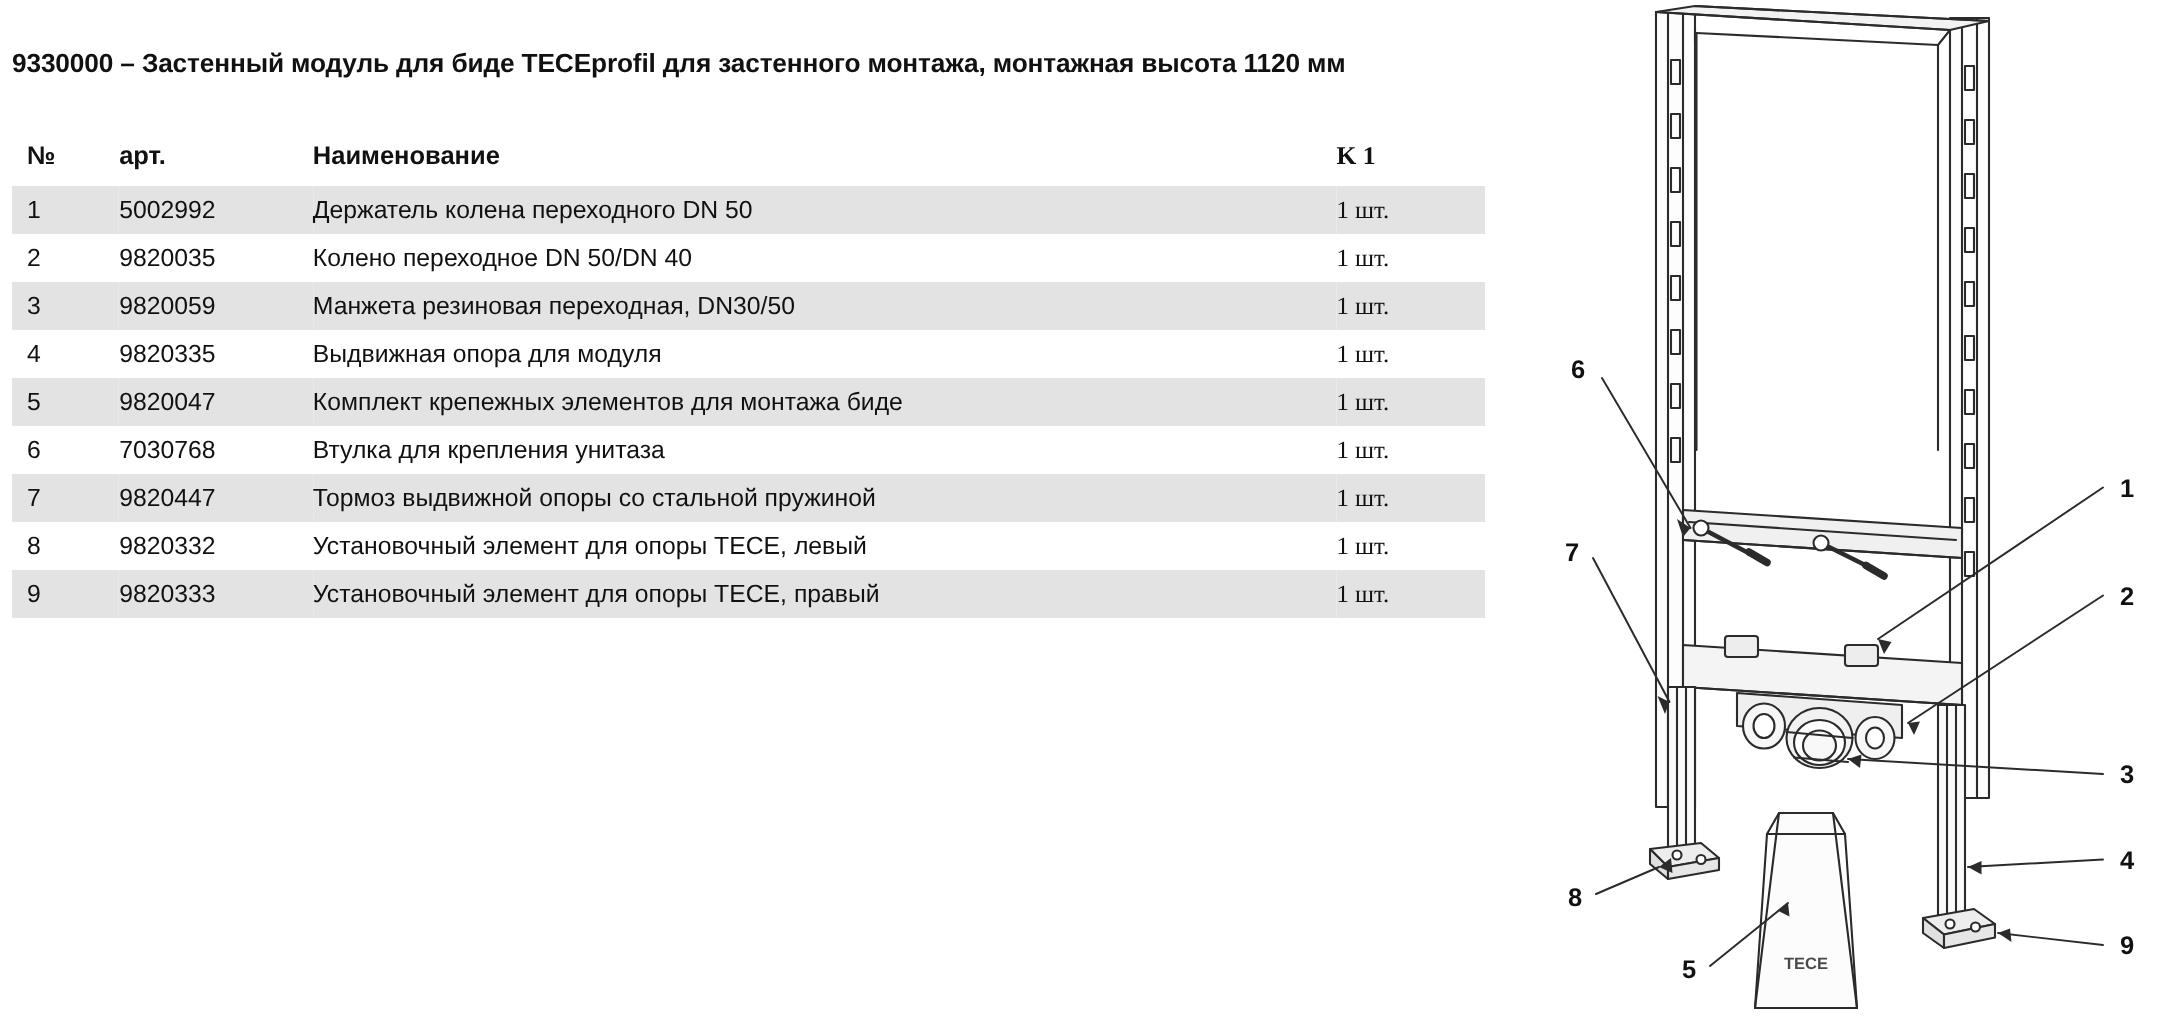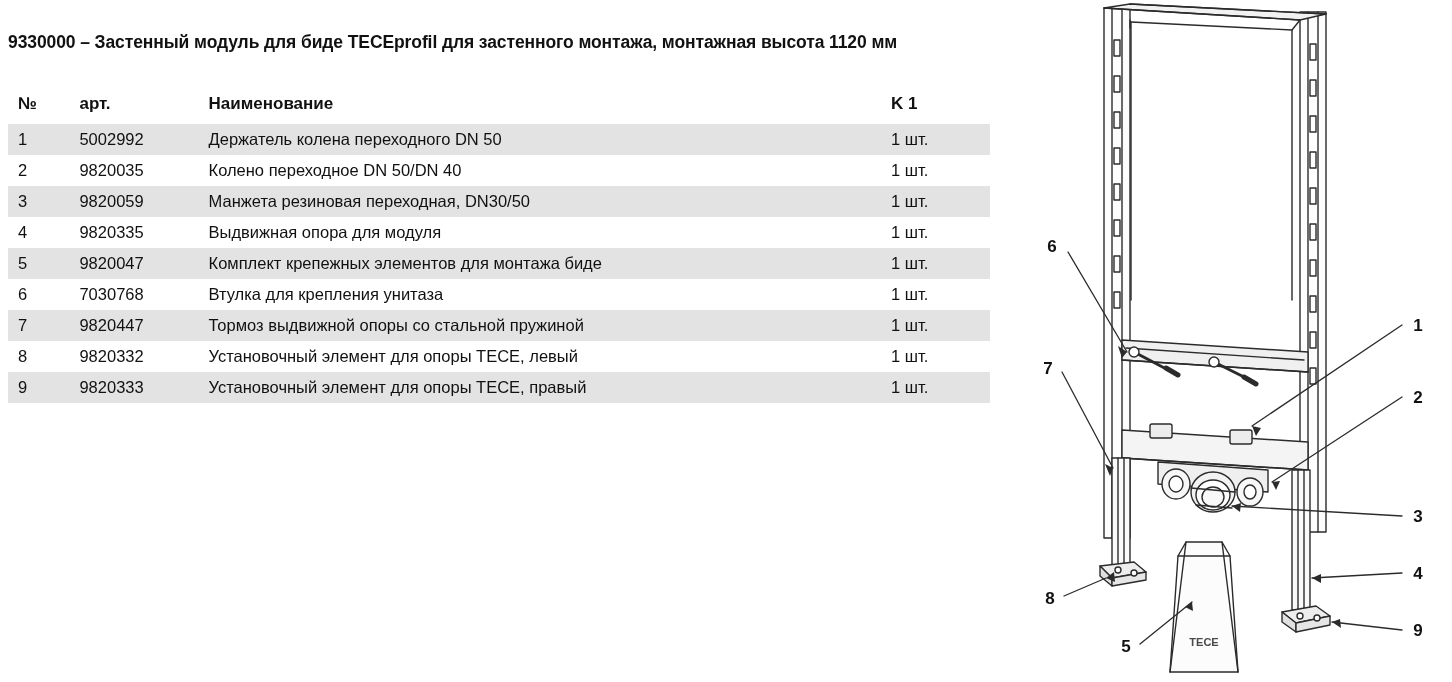--- a/index.html
+++ b/index.html
@@ -56,21 +56,21 @@
     padding: 6px 0 6px 0;
     color: #111;
     font-size: 16.5px;
   }
   .parts-table tr.zebra td {
     background: #e3e3e3;
   }
   .col-no    { width: 62px; padding-left: 10px !important; }
   .col-art   { width: 130px; margin-left: 23px; }
   .col-name  { width: 690px; margin-left: 24px; }
-  .col-k1    { width: 100px; }
+  .col-k1    { width: 100px; font-family: Liberation Serif, serif; }
   .parts-table th.col-no { padding-left: 10px; }
   
   .illustration {
     position: absolute;
     left: 1000px;
     top: 0px;
     width: 452px;
     height: 682px;
   }
   .illustration svg {

